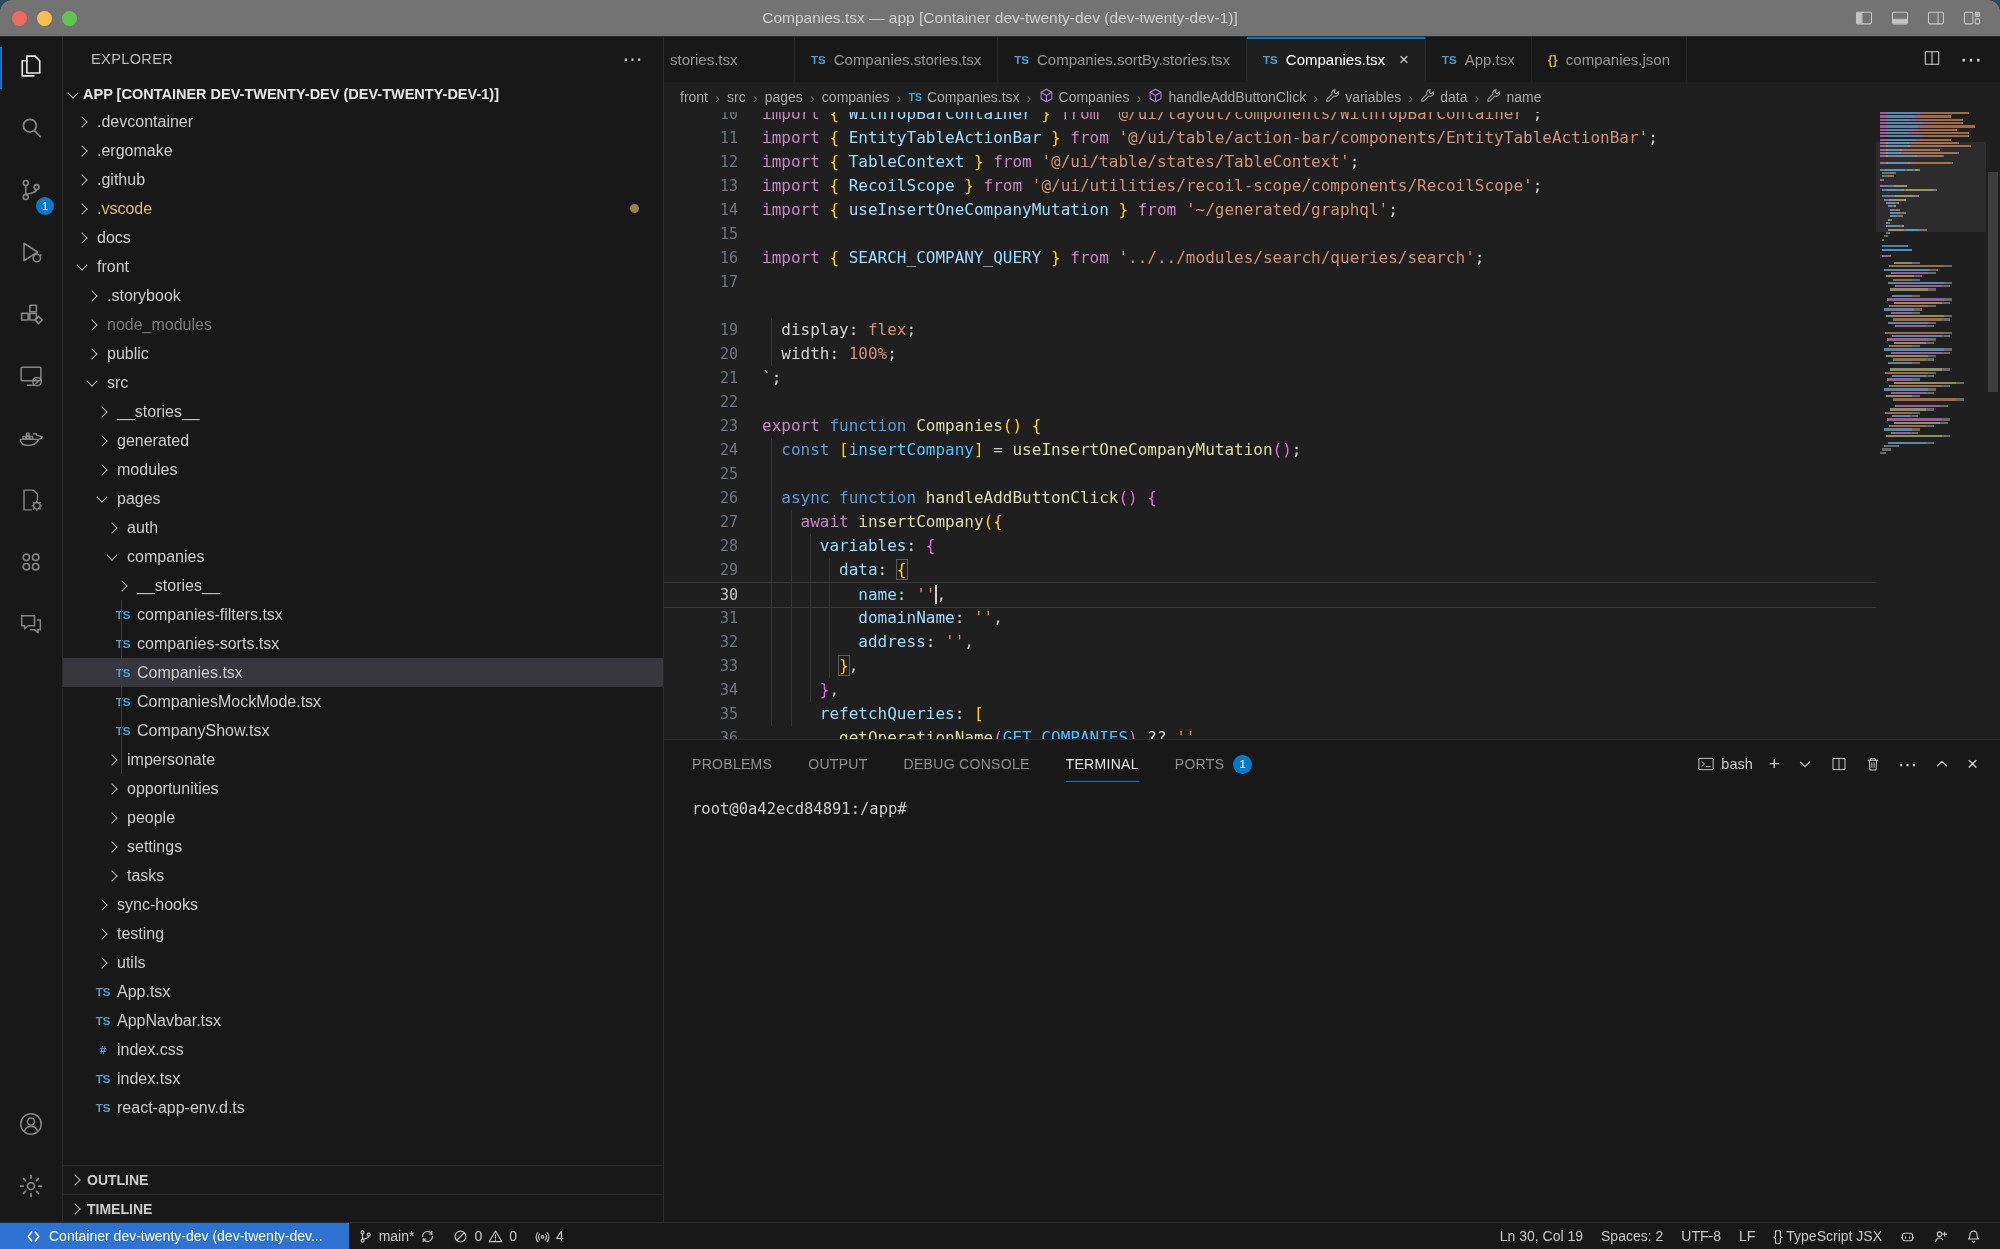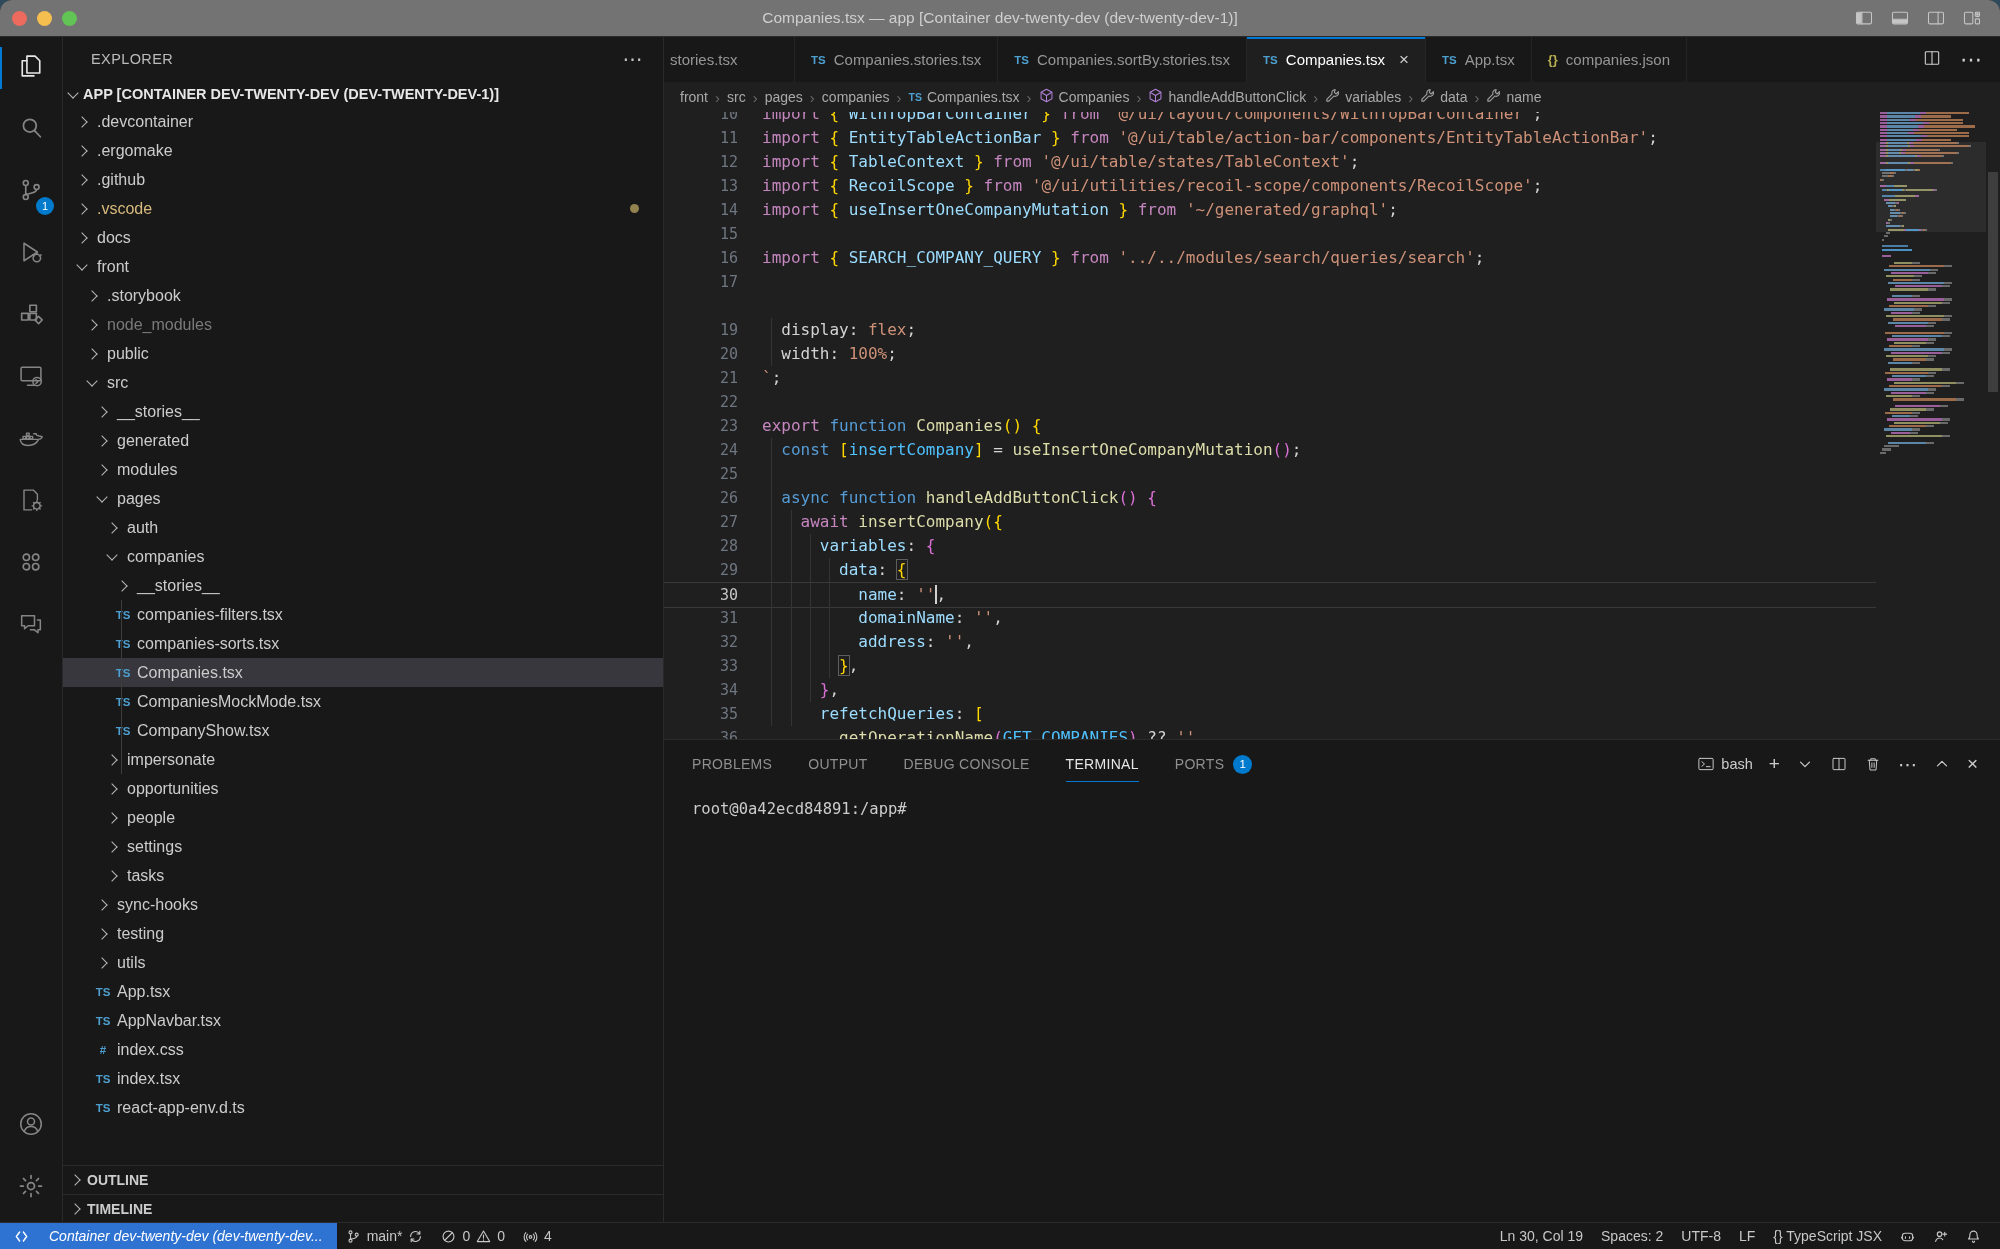--- a/index.html
+++ b/index.html
@@ -101,21 +101,21 @@
   .pactions{margin-left:auto;display:flex;align-items:center;gap:16px;padding-right:22px;color:#c5c5c5;}
   .pactions svg{width:18px;height:18px;}
   .pact{display:flex;align-items:center;gap:6px;font-size:14.5px;color:#cccccc;}
   .termbody{flex:1;padding:12px 0 0 28px;font-family:"DejaVu Sans Mono",monospace;
     font-size:15.5px;color:#cccccc;}
   
   .statusbar{position:absolute;left:0;right:0;bottom:0;height:26px;background:#181818;
     border-top:1px solid #2b2b2b;display:flex;align-items:stretch;font-size:14px;color:#c7c7c7;}
   .st-item{display:flex;align-items:center;gap:6px;padding:0 9px;white-space:nowrap;}
   .st-item svg{width:15px;height:15px;}
-  .st-item.accent{background:#2e72d2;color:#ffffff;padding:0 14px;gap:20px;font-style:italic;}
+  .st-item.accent{background:#2e72d2;color:#ffffff;padding:0 26px;gap:8px;}
   .st-right{margin-left:auto;display:flex;align-items:stretch;padding-right:10px;}
 </style>
 </head>
 <body>
 
 <div id="window">
 
   <div class="titlebar">
     <div class="lights">
       <span class="light" id="lt0" style="background: rgb(236, 106, 94);"></span>

